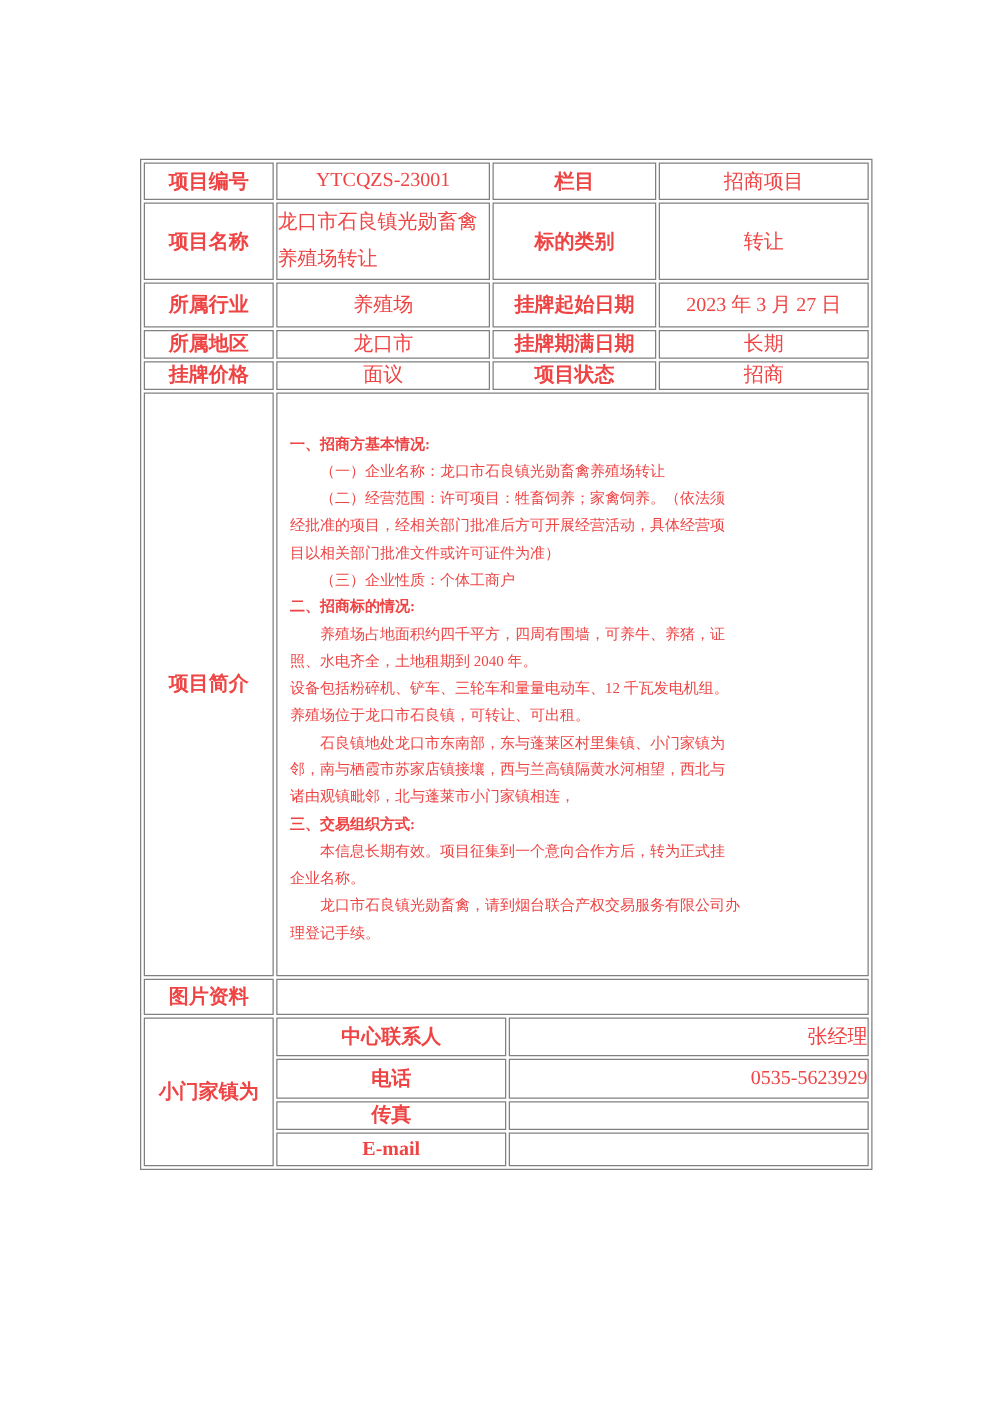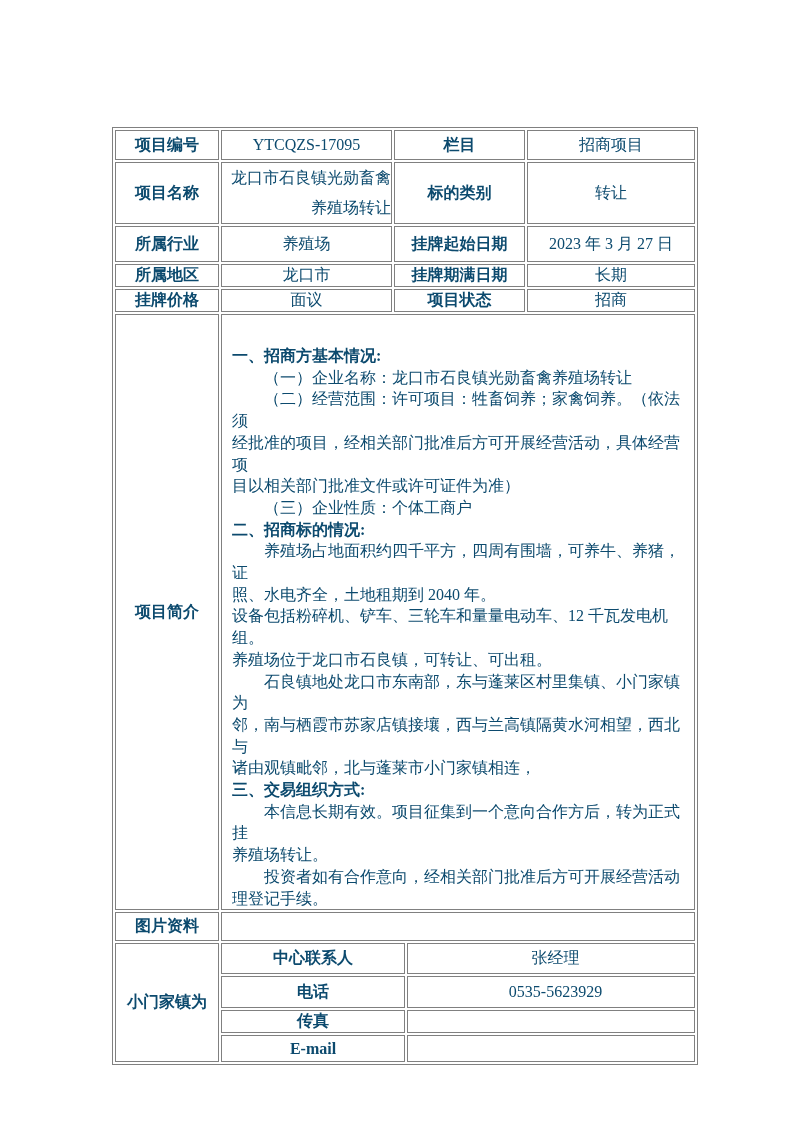--- a/index.html
+++ b/index.html
@@ -6,21 +6,21 @@
     margin: 0;
     padding: 0;
     background: #ffffff;
   }
   .page {
     position: relative;
     width: 793px;
     height: 1122px;
     background: #ffffff;
     font-family: "Liberation Serif", "DejaVu Serif", serif;
-    color: #0c4a6e;
+    color: #ef4444;
     overflow: hidden;
   }
   table.doc {
     position: absolute;
     left: 112px;
     top: 127px;
     width: 584px;
     border-collapse: separate;
     border-spacing: 2px;
     table-layout: fixed;
@@ -35,36 +35,36 @@
     overflow: hidden;
   }
   td.lbl {
     font-weight: bold;
     text-align: center;
   }
   td.val {
     text-align: center;
   }
   td.name-val {
-    text-align: right;
+    text-align: left;
     white-space: pre-line;
     line-height: 30px;
   }
   td.cval {
-    text-align: center;
+    text-align: right;
     padding-left: 9px;
     margin-left: 40px;
   }
   td.intro-cell {
     vertical-align: top;
     padding: 30px 8px 0 10px;
   }
   .intro-line {
     white-space: pre-wrap;
-    font-size: 16px;
+    font-size: 12px;
     line-height: 21.7px;
   }
   .intro-line.bold {
     font-weight: bold;
   }
 </style>
 </head>
 <body>
 
 <div class="page">
@@ -73,21 +73,21 @@
       <col style="width:104px">
       <col style="width:171px">
       <col style="width:11px">
       <col style="width:118px">
       <col style="width:168px">
     </colgroup>
 
     <tbody>
         <tr style="height:30px">
       <td class="lbl">项目编号</td>
-      <td class="val">YTCQZS-17095</td>
+      <td class="val">YTCQZS-23001</td>
       <td class="lbl" colspan="2">栏目</td>
       <td class="val">招商项目</td>
     </tr>
 
     <tr style="height:54px">
       <td class="lbl">项目名称</td>
       <td class="name-val">龙口市石良镇光勋畜禽
 养殖场转让</td>
       <td class="lbl" colspan="2">标的类别</td>
       <td class="val">转让</td>
@@ -127,22 +127,22 @@
               <div class="intro-line bold">二、招商标的情况:</div>
               <div class="intro-line">　　养殖场占地面积约四千平方，四周有围墙，可养牛、养猪，证</div>
               <div class="intro-line">照、水电齐全，土地租期到 2040 年。</div>
               <div class="intro-line">设备包括粉碎机、铲车、三轮车和量量电动车、12 千瓦发电机组。</div>
               <div class="intro-line">养殖场位于龙口市石良镇，可转让、可出租。</div>
               <div class="intro-line">　　石良镇地处龙口市东南部，东与蓬莱区村里集镇、小门家镇为</div>
               <div class="intro-line">邻，南与栖霞市苏家店镇接壤，西与兰高镇隔黄水河相望，西北与</div>
               <div class="intro-line">诸由观镇毗邻，北与蓬莱市小门家镇相连，</div>
               <div class="intro-line bold">三、交易组织方式:</div>
               <div class="intro-line">　　本信息长期有效。项目征集到一个意向合作方后，转为正式挂</div>
-              <div class="intro-line">养殖场转让。</div>
-              <div class="intro-line">　　投资者如有合作意向，经相关部门批准后方可开展经营活动</div>
+              <div class="intro-line">企业名称。</div>
+              <div class="intro-line">　　龙口市石良镇光勋畜禽，请到烟台联合产权交易服务有限公司办</div>
               <div class="intro-line">理登记手续。</div>
             </div>
       </td>
     </tr>
 
     <tr style="height:29px">
       <td class="lbl">图片资料</td>
       <td class="cval" colspan="4"></td>
     </tr>
 

